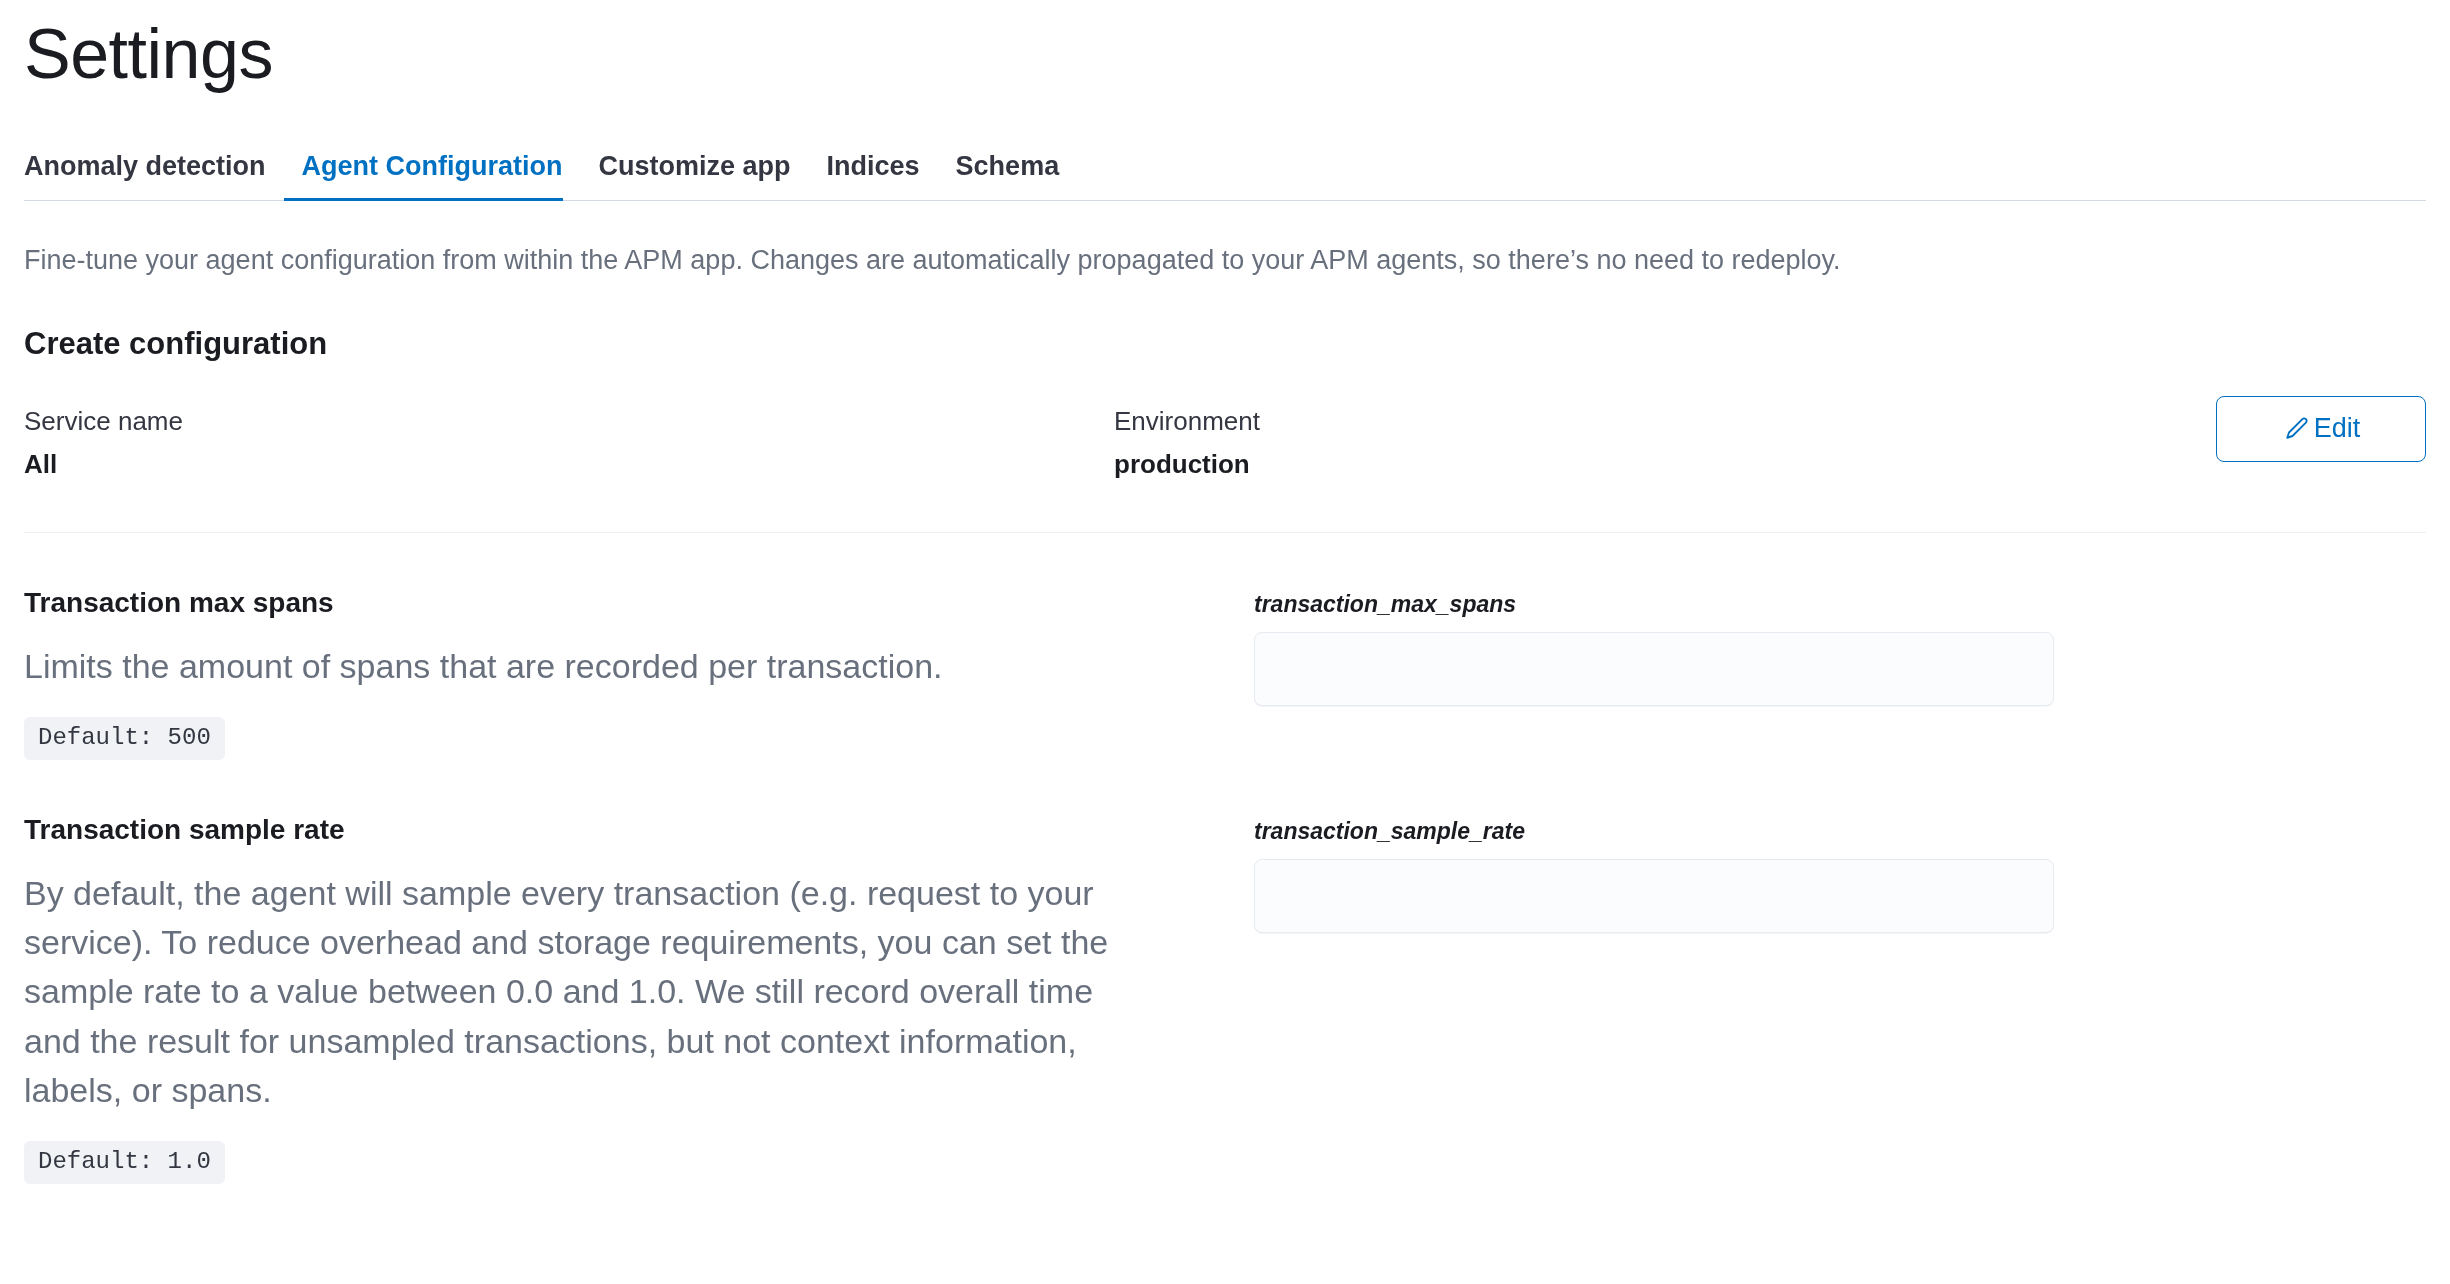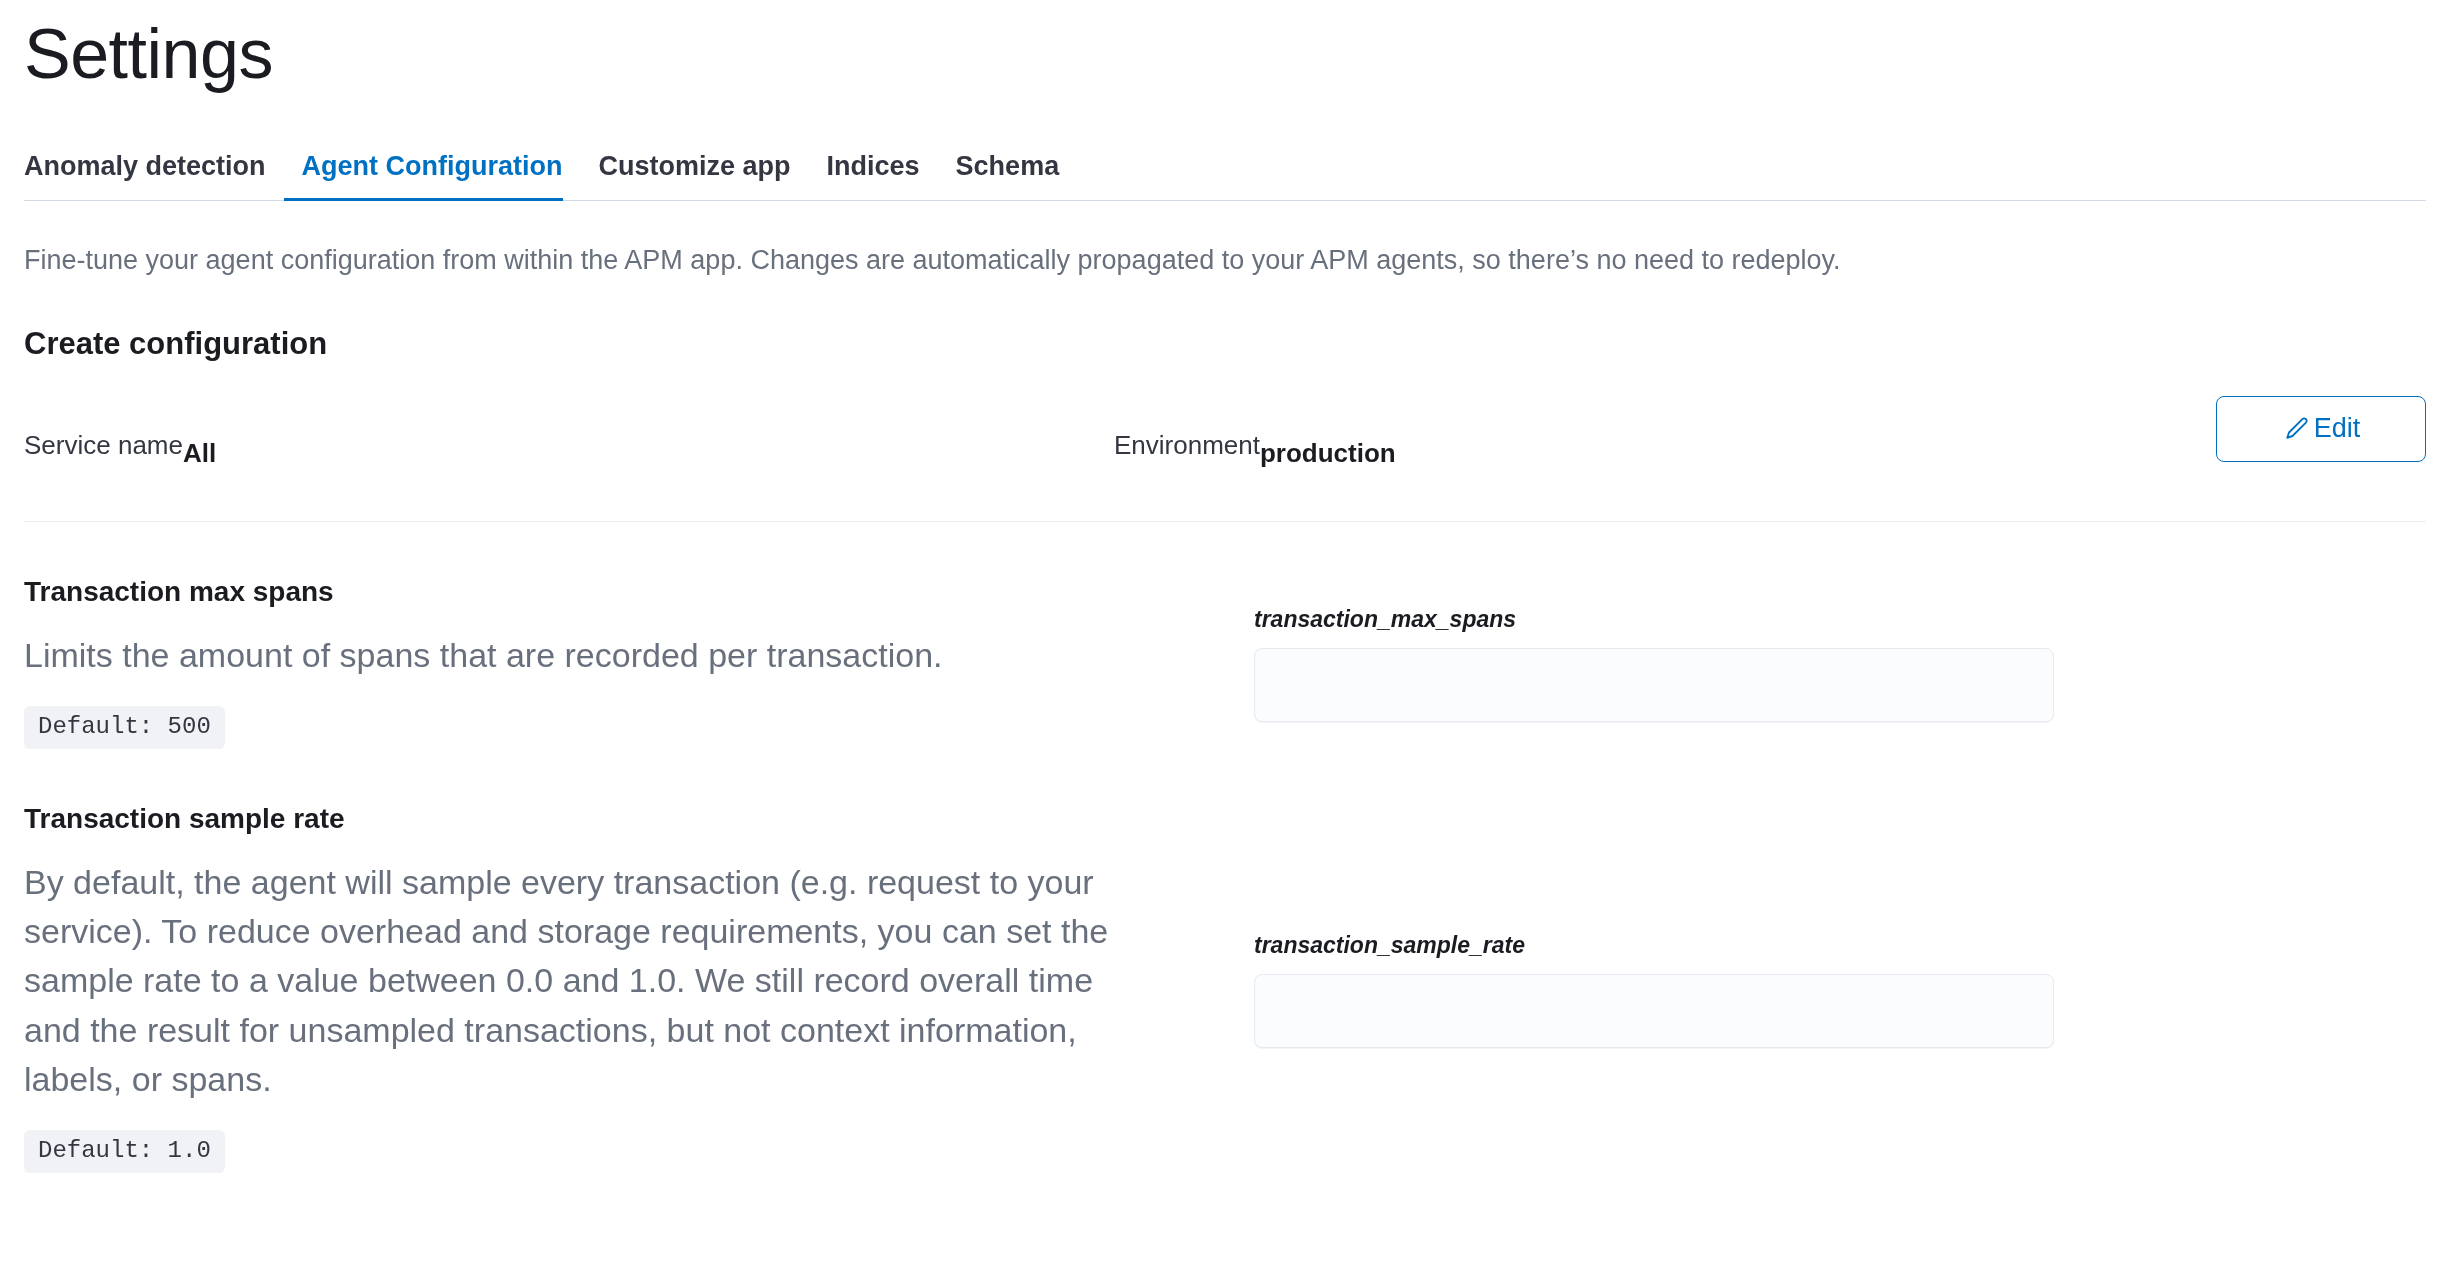--- a/index.html
+++ b/index.html
@@ -70,22 +70,21 @@
     margin-top: 48px;
   }
   .config-header {
     display: flex;
     align-items: flex-start;
     margin-top: 42px;
     position: relative;
   }
   .config-col {
     display: flex;
-    flex-direction: row;
-    margin-top: 24px;
+    flex-direction: column;
   }
   .config-col.service { width: 1090px; }
   .config-col.environment { width: 1000px; }
   .config-label {
     font-size: 26px;
     color: #343741;
     line-height: 1.35;
   }
   .config-value {
     font-size: 26px;
@@ -114,21 +113,21 @@
     font-family: "Liberation Sans", sans-serif;
     min-width: 210px;
   }
   .pencil-icon svg { display: block; }
   .divider {
     border-top: 1px solid #eceff4;
     margin-top: 50px;
   }
   .setting-row {
     display: flex;
-    align-items: center;
+    align-items: flex-start;
     margin-top: 52px;
   }
   .setting-left {
     width: 1230px;
     padding-right: 60px;
   }
   .setting-name {
     font-size: 28px;
     font-weight: bold;
     color: #1a1c21;

